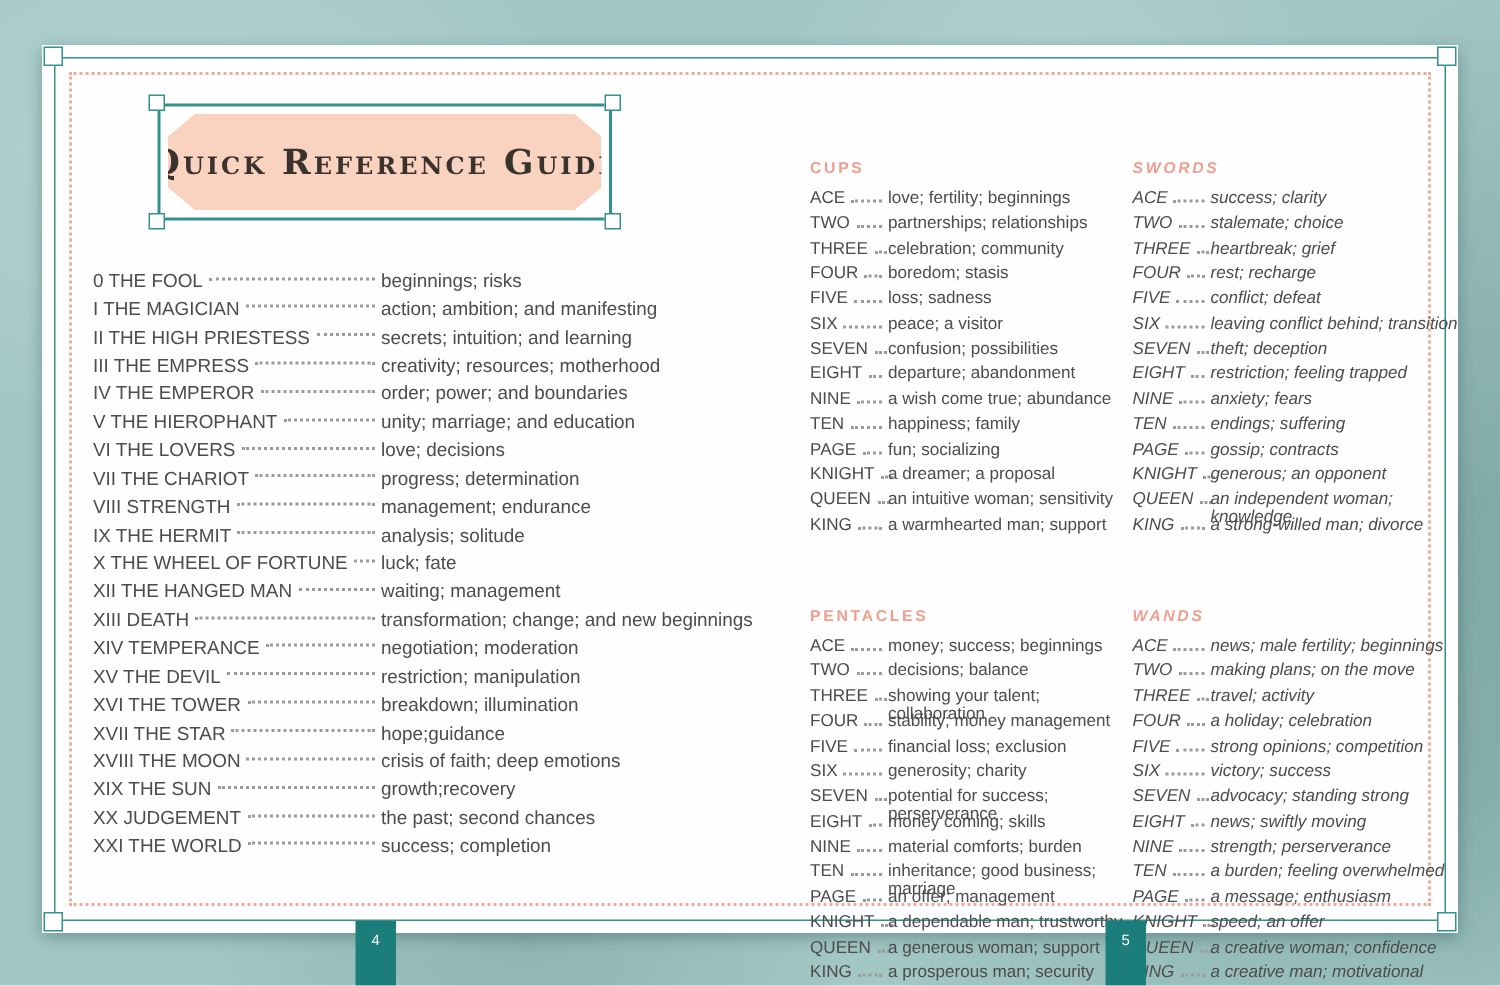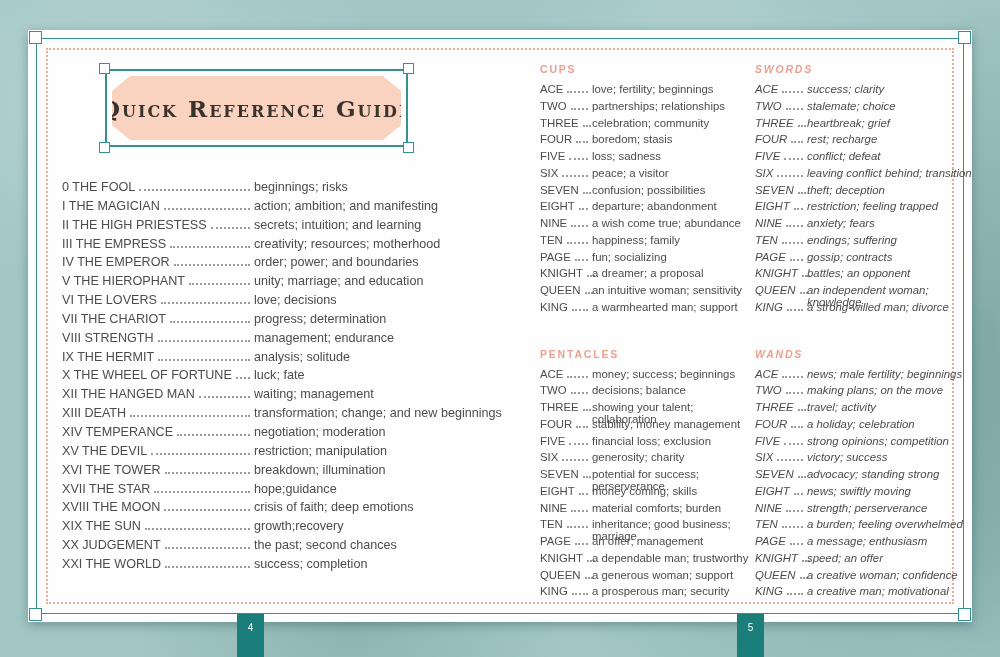--- a/index.html
+++ b/index.html
@@ -41,27 +41,27 @@
 
   
   .row{display:flex;align-items:baseline;}
   .head{display:flex;align-items:baseline;flex:0 0 auto;}
   .label{white-space:nowrap;color:#4c4c4c;}
   .dots{flex:1 1 auto;border-bottom:2px dotted #9b9b9b;margin:0 4px 3px 4px;min-width:8px;}
   .def{white-space:nowrap;color:#4c4c4c;}
 
   .major-list{position:absolute;left:34px;top:150px;width:445px;}
   .major-list .row{height:18.85px;font-size:12.6px;}
-  .major-list .head{width:192px;}
+  .major-list .head{width:192px;align-items:center;}
 
   .col{position:absolute;top:32px;width:218px;}
   .col.c1{left:512px;} .col.c2{left:727px;font-style:italic;}
   .sec-title{
     font-size:10.5px;font-weight:bold;letter-spacing:1.8px;color:#eda090;
-    height:14px;line-height:14px;margin-bottom:7px;
+    height:14px;line-height:14px;margin-bottom:7px;margin-top:43px;
   }
   .section{margin-bottom:29px;}
   .section .row{height:16.75px;font-size:11.4px;}
   .section .head{width:52px;}
   .section .def{white-space:normal;}
 
   
   .tab{
     position:absolute;width:27px;height:43px;top:584px;background:#1b7e7a;
     color:#ffffff;font-size:10px;text-align:center;padding-top:8px;box-sizing:border-box;
@@ -533,21 +533,21 @@
                 <span class="label">PAGE</span>
                 <span class="dots"></span>
               </span>
               <span class="def">gossip; contracts</span>
             </div>
             <div class="row">
               <span class="head">
                 <span class="label">KNIGHT</span>
                 <span class="dots"></span>
               </span>
-              <span class="def">battles; an opponent</span>
+              <span class="def">generous; an opponent</span>
             </div>
             <div class="row">
               <span class="head">
                 <span class="label">QUEEN</span>
                 <span class="dots"></span>
               </span>
               <span class="def">an independent woman; knowledge</span>
             </div>
             <div class="row">
               <span class="head">

